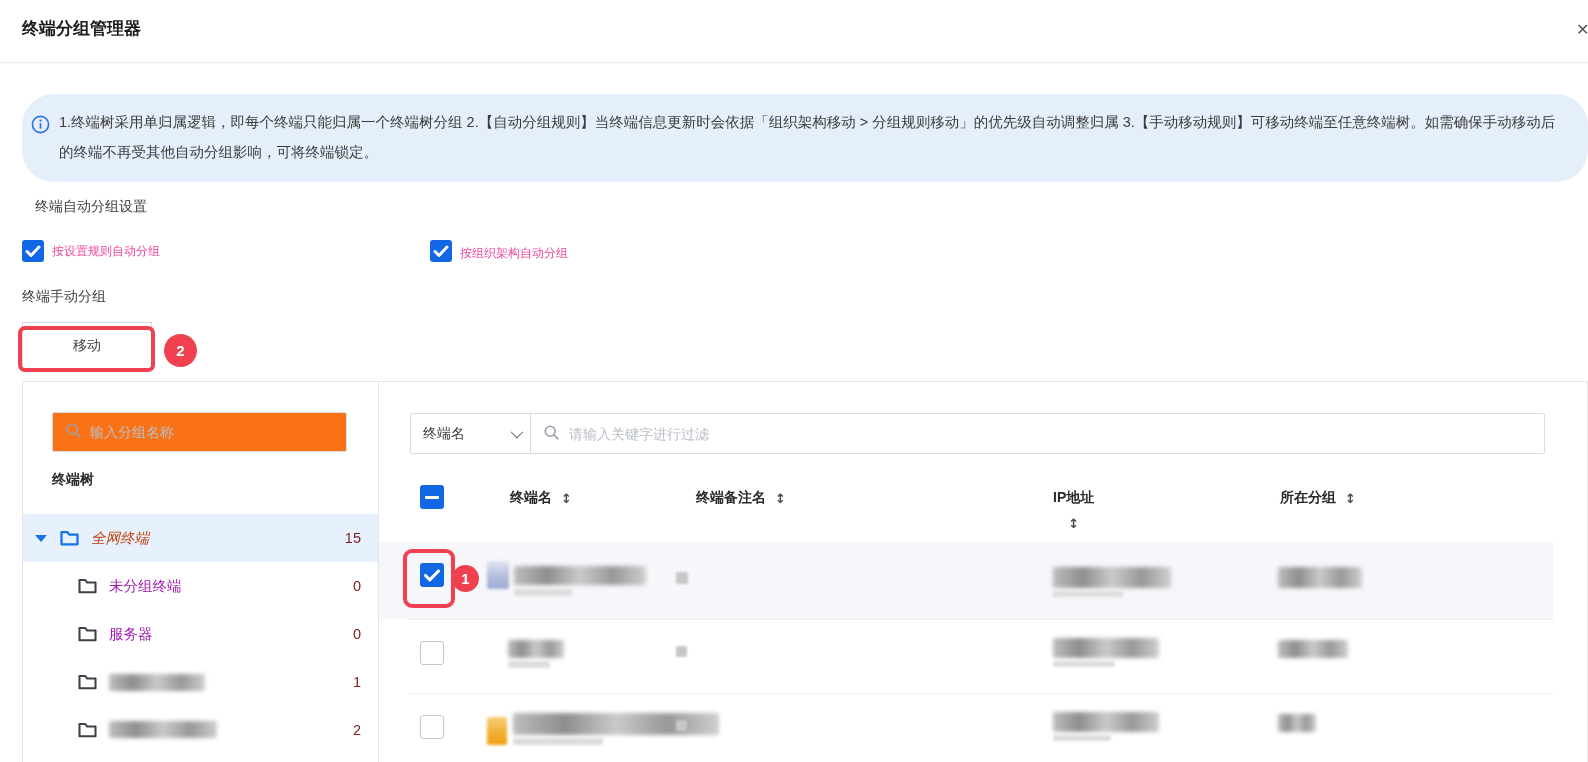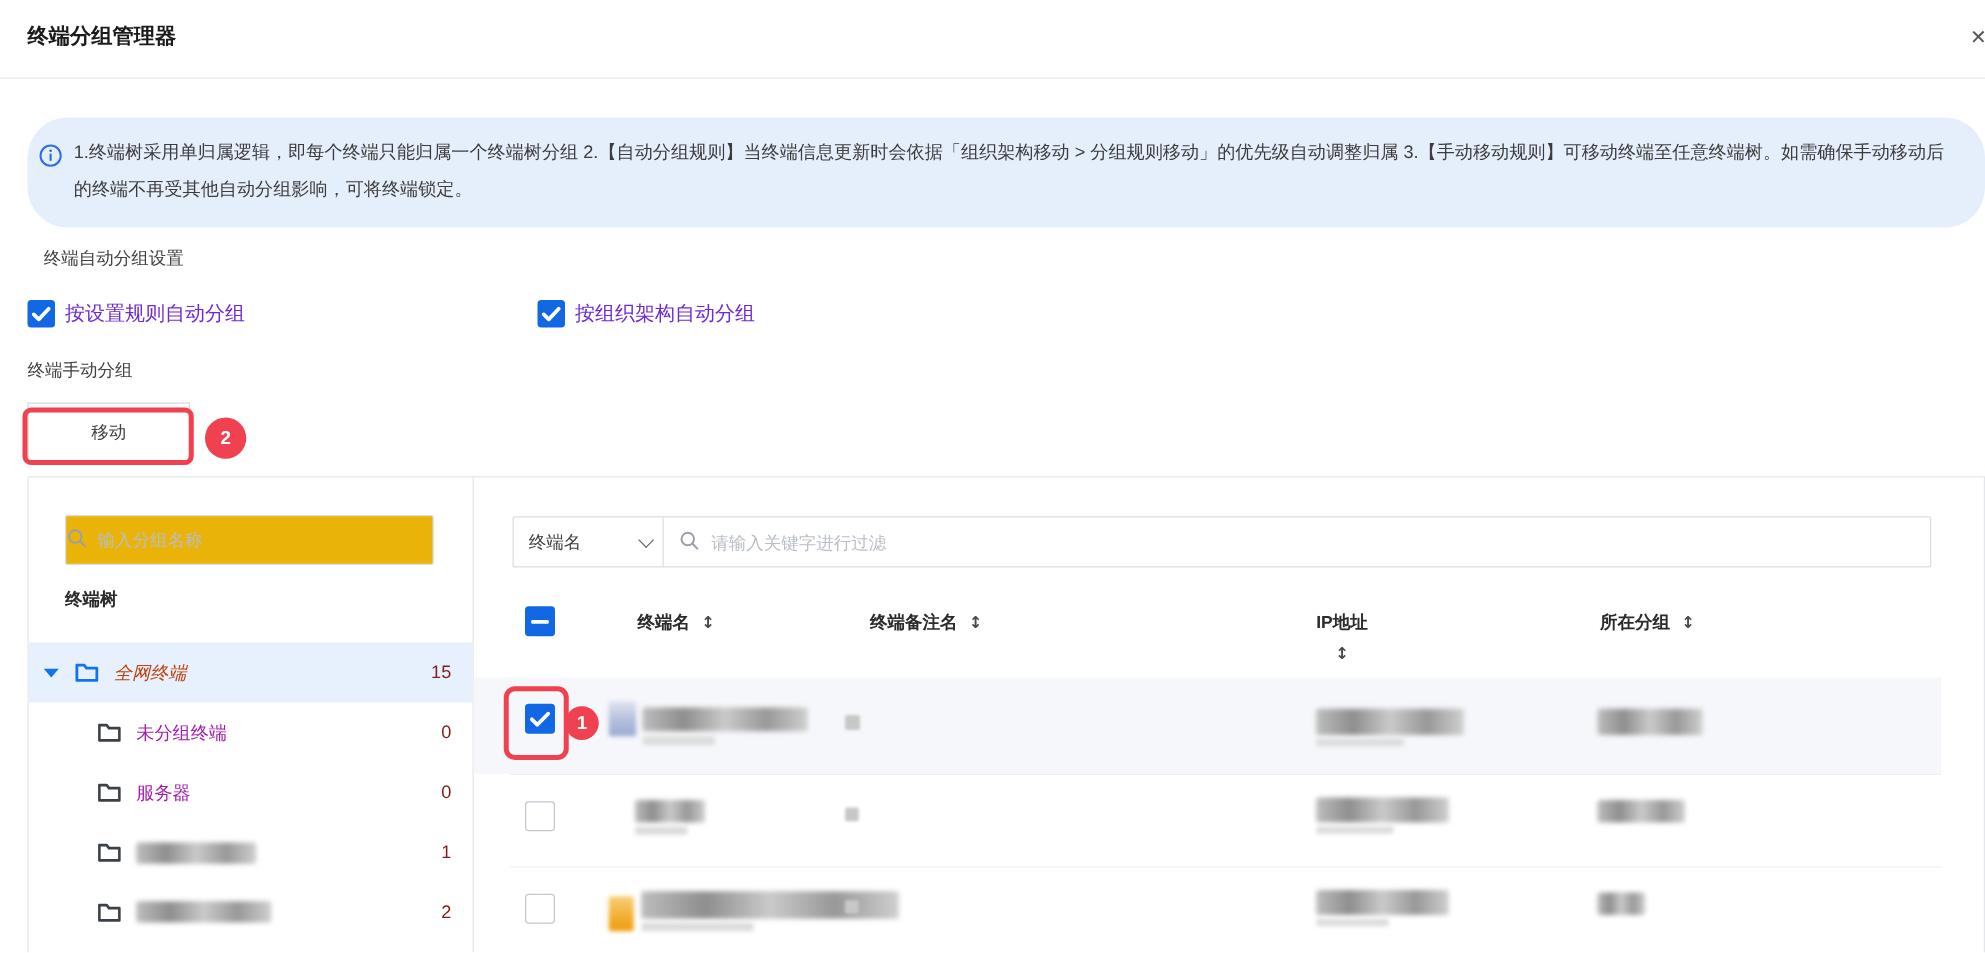--- a/index.html
+++ b/index.html
@@ -16,37 +16,37 @@
   
   .banner { position:absolute; left:22px; top:94px; width:1566px; height:88px; background:#e5eefb;border-radius:32px; }
   .banner-icon { position:absolute; left:9px; top:21px; width:19px; height:19px; }
   .banner-text { position:absolute; left:37px; top:13px; width:1505px; line-height:30px; font-size:14.5px; color:#3c3c3c; }
   
   .sec-label { position:absolute; font-size:14px; color:#404040; }
   
   .cbrow { position:absolute; display:flex; align-items:center; gap:8px; }
   .cb { position:relative; width:22px; height:22px; border-radius:3px; background:#1267e4; flex:0 0 auto; }
   .cb svg { position:absolute; left:0; top:0; }
-  .cb-label { font-size:16px; color:#6d28d9;font-family:Liberation Serif, serif; }
+  .cb-label { font-size:12px; color:#ec4899;font-family:Liberation Serif, serif; }
   
   .move-btn { position:absolute; left:22px; top:322px; width:130px; height:48px; background:#fff;
     border:1px solid #d9d9d9; font-size:14px; color:#404040; display:flex; align-items:center; justify-content:center; cursor:pointer; }
   .anno-rect { position:absolute; border:4px solid #ef4150; border-radius:7px; pointer-events:none; }
   .anno-rect.r2 { left:18px; top:326px; width:137px; height:46px; }
   .anno-rect.r1 { left:403px; top:549px; width:52px; height:59px; border-radius:9px; }
   .anno-dot { position:absolute; width:30px; height:30px; border-radius:50%; background:#ef4150; color:#fff;
     font-size:15px; font-weight:bold; display:flex; align-items:center; justify-content:center; }
   .anno-dot.d2 { left:164px; top:334px; width:33px; height:33px; }
   .anno-dot.d1 { left:452px; top:565px; width:27px; height:27px; }
   
   .panel { position:absolute; left:22px; top:381px; width:1566px; height:400px; border:1px solid #e4e7ea; background:#fff; }
   .tree-pane-border { position:absolute; left:378px; top:381px; width:1px; height:381px; background:#e4e7ea; }
   
   .tree-search { position:absolute; left:52px; top:412px; width:295px; height:40px; border:1px solid #d9dde3; border-radius:2px;
-    display:flex; align-items:center; padding:0 0; gap:8px; background:#eab308; }
+    display:flex; align-items:center; padding:0 12px; gap:8px; background:#f97316; }
   .tree-search input, .filter-input input { border:none; outline:none; flex:1; font-size:14px; color:#404040;
     font-family:"Liberation Sans","DejaVu Sans",sans-serif; background:transparent; }
   .tree-search input::placeholder, .filter-input input::placeholder { color:#b9bec7; }
   .tree-title { position:absolute; left:52px; top:471px; font-size:14px; font-weight:bold; color:#2b2b2b; }
   .tree-row { position:absolute; left:23px; width:355px; height:48px; display:flex; align-items:center; cursor:pointer; }
   .tree-row.selected { background:#e7f1fd; }
   .tree-caret { width:0; height:0; border-left:6px solid transparent; border-right:6px solid transparent;
     border-top:7px solid #1273eb; margin-left:12px; }
   .tree-folder { margin-left:13px; display:flex; }
   .tree-row.child .tree-folder { margin-left:55px; }

